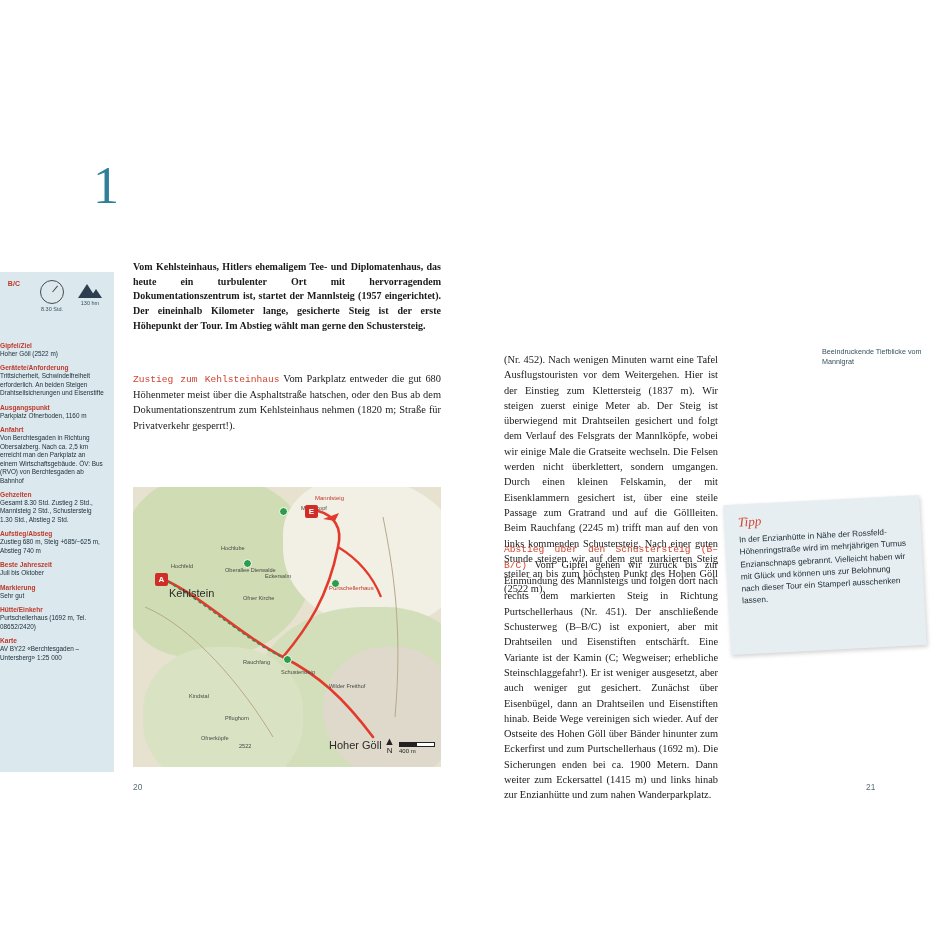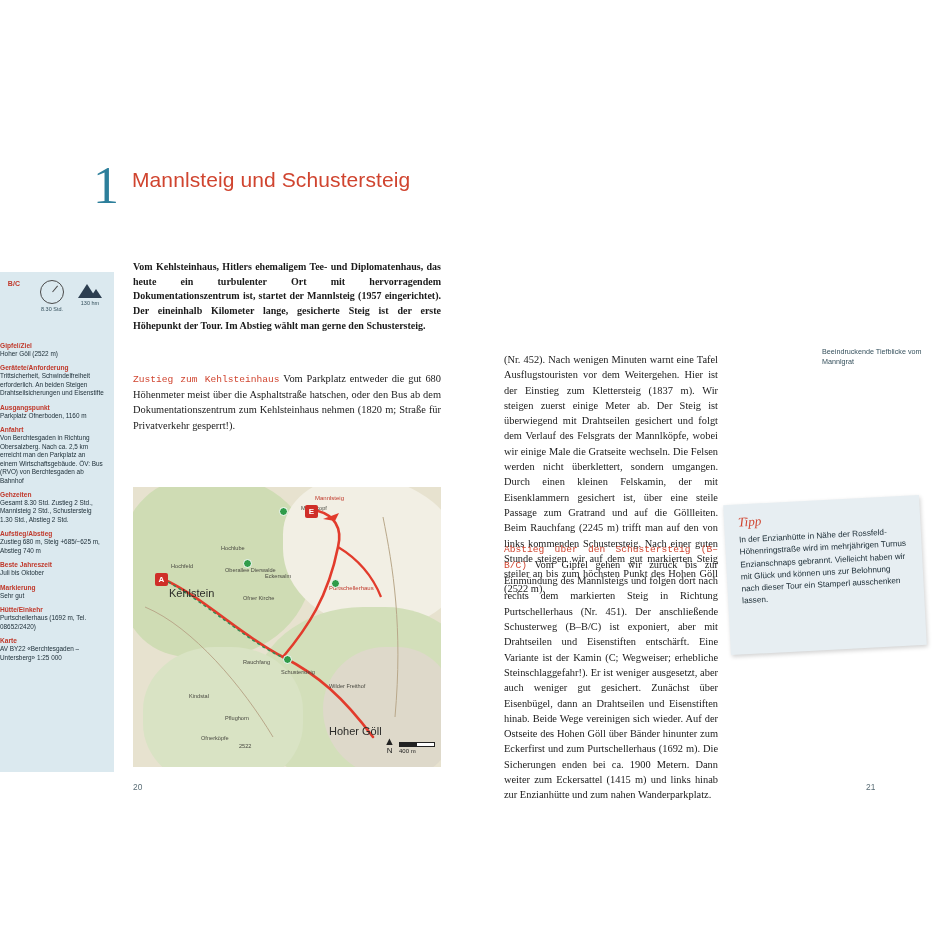--- a/index.html
+++ b/index.html
@@ -317,21 +317,20 @@
   }
 </style>
 </head>
 <body>
 
 <div class="spread">
 
   <div class="page-left">
 
     <div class="chapter-num">1</div>
-    <div class="title">Mannlsteig und Schustersteig</div>
 
     <div class="sidebar">
       <div class="sidebar-icons">
         <div class="si-block">
           <div class="si-label">B/C</div>
         </div>
         <div class="si-block">
           <div class="si-circle"></div>
           <div class="si-sub">8.30 Std.</div>
         </div>
@@ -415,21 +414,21 @@
       <div class="map-lbl" style="left:132px; top:86px;">Eckersalm</div>
       <div class="map-lbl big" style="left:36px; top:100px;">Kehlstein</div>
       <div class="map-lbl" style="left:110px; top:108px;">Ofner Kirche</div>
       <div class="map-lbl red" style="left:196px; top:98px;">Purtschellerhaus</div>
       <div class="map-lbl" style="left:110px; top:172px;">Rauchfang</div>
       <div class="map-lbl" style="left:148px; top:182px;">Schustersteig</div>
       <div class="map-lbl" style="left:196px; top:196px;">Wilder Freithof</div>
       <div class="map-lbl" style="left:56px; top:206px;">Kindstal</div>
       <div class="map-lbl" style="left:92px; top:228px;">Pflughorn</div>
       <div class="map-lbl" style="left:68px; top:248px;">Ofnerköpfe</div>
-      <div class="map-lbl big" style="left:196px; top:238px;">Hoher Göll</div>
+      <div class="map-lbl big" style="left:196px; top:252px;">Hoher Göll</div>
       <div class="map-lbl" style="left:106px; top:256px;">2522</div>
       <div class="map-lbl red" style="left:182px; top:8px;">Mannlsteig</div>
 
       <div class="map-pin" style="left:22px; top:86px;">A</div>
       <div class="map-pin" style="left:172px; top:18px;">E</div>
 
       <div class="map-dot" style="left:146px; top:20px;"></div>
       <div class="map-dot" style="left:198px; top:92px;"></div>
       <div class="map-dot" style="left:150px; top:168px;"></div>
       <div class="map-dot" style="left:110px; top:72px;"></div>

